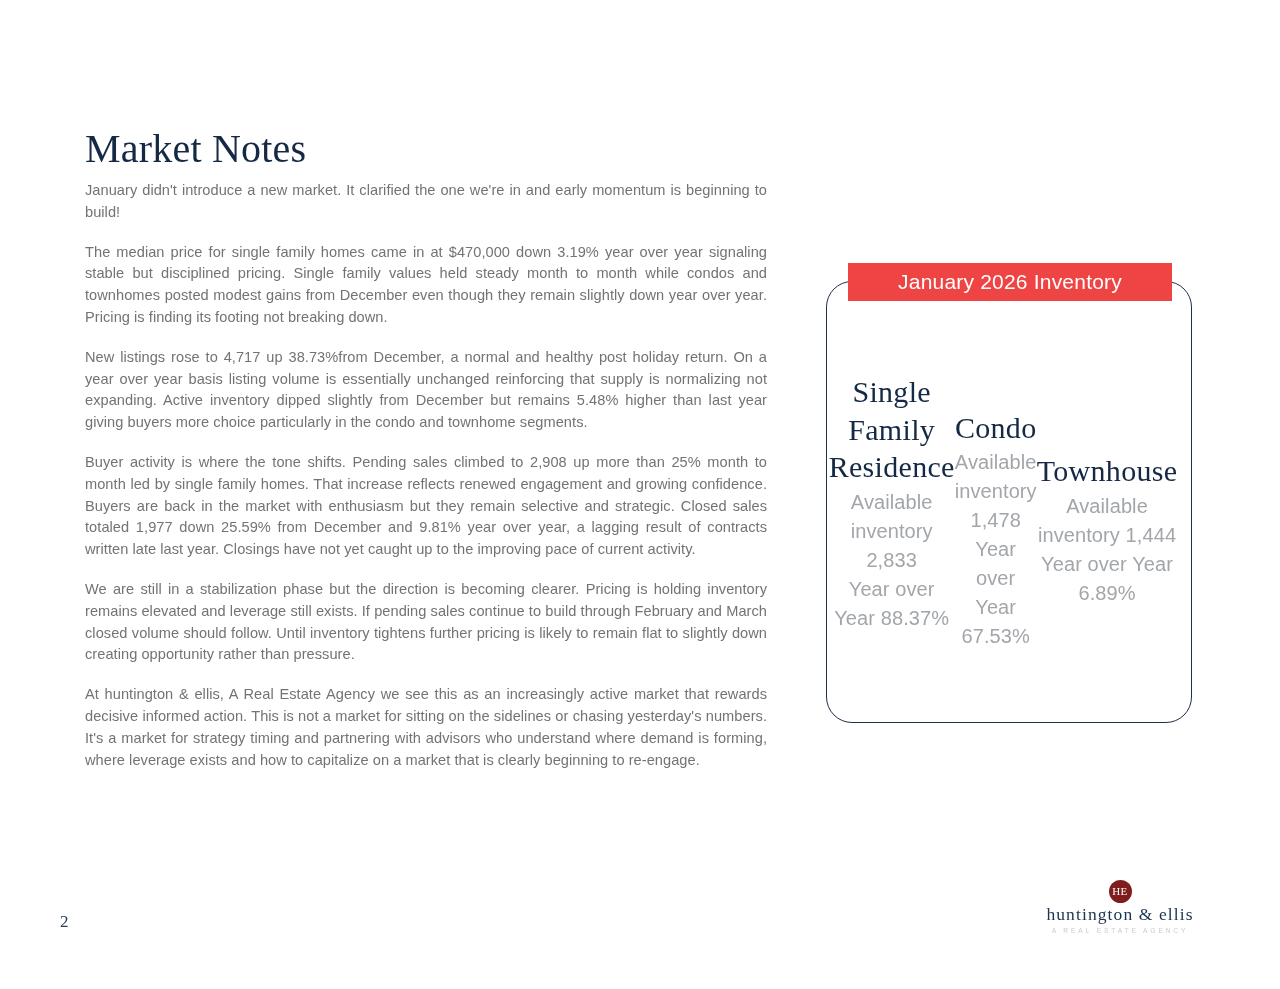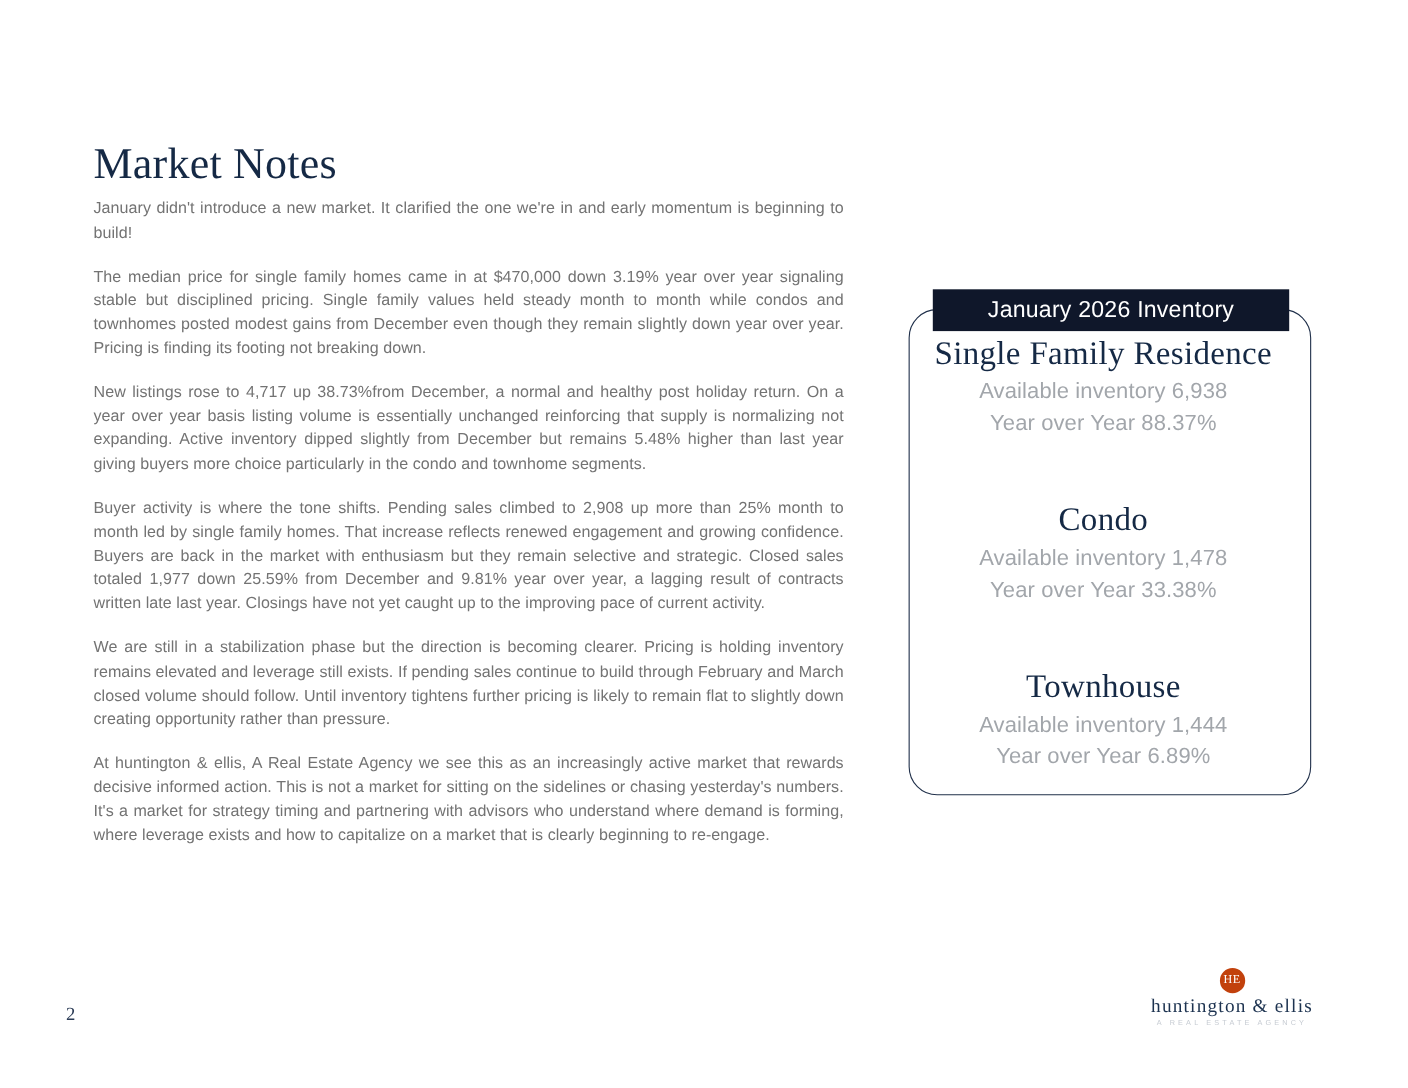--- a/index.html
+++ b/index.html
@@ -69,21 +69,21 @@
     box-sizing: border-box;
     background: #ffffff;
   }
 
   .inventory-banner {
     position: absolute;
     left: 848px;
     top: 263px;
     width: 324px;
     height: 38px;
-    background: #0f172a;
+    background: #ef4444;
     display: flex;
     align-items: center;
     justify-content: center;
     z-index: 3;
   }
   .inventory-banner-text {
     color: #ffffff;
     font-family: "Liberation Sans", sans-serif;
     font-size: 21px;
     letter-spacing: 0.2px;
@@ -91,21 +91,20 @@
   }
 
   .inventory-body {
     position: absolute;
     left: 826px;
     top: 281px;
     width: 366px;
     height: 442px;
     z-index: 4;
     display: flex;
-    flex-direction: column;
     justify-content: center;
     align-items: center;
     box-sizing: border-box;
     padding: 8px 22px 6px 10px;
   }
 
   .segment {
     text-align: center;
     width: 100%;
   }
@@ -134,21 +133,21 @@
     position: absolute;
     left: 1037px;
     top: 880px;
     width: 166px;
     text-align: center;
   }
   .logo-mark {
     width: 23px;
     height: 23px;
     border-radius: 50%;
-    background: #c2410c;
+    background: #7f1d1d;
     margin: 0 auto 2px auto;
     display: flex;
     align-items: center;
     justify-content: center;
   }
   .logo-mark-text {
     font-family: "Liberation Serif", serif;
     font-size: 11px;
     color: #ffffff;
     letter-spacing: 0.4px;
@@ -200,28 +199,28 @@
   <div class="inventory-card"></div>
 
   <div class="inventory-banner">
     <span class="inventory-banner-text">January 2026 Inventory</span>
   </div>
 
   <div class="inventory-body">
 
     <div class="segment">
       <div class="segment-title">Single Family Residence</div>
-      <div class="segment-line">Available inventory 6,938</div>
+      <div class="segment-line">Available inventory 2,833</div>
       <div class="segment-line">Year over Year 88.37%</div>
     </div>
 
     <div class="segment">
       <div class="segment-title">Condo</div>
       <div class="segment-line">Available inventory 1,478</div>
-      <div class="segment-line">Year over Year 33.38%</div>
+      <div class="segment-line">Year over Year 67.53%</div>
     </div>
 
     <div class="segment">
       <div class="segment-title">Townhouse</div>
       <div class="segment-line">Available inventory 1,444</div>
       <div class="segment-line">Year over Year 6.89%</div>
     </div>
 
   </div>
 

